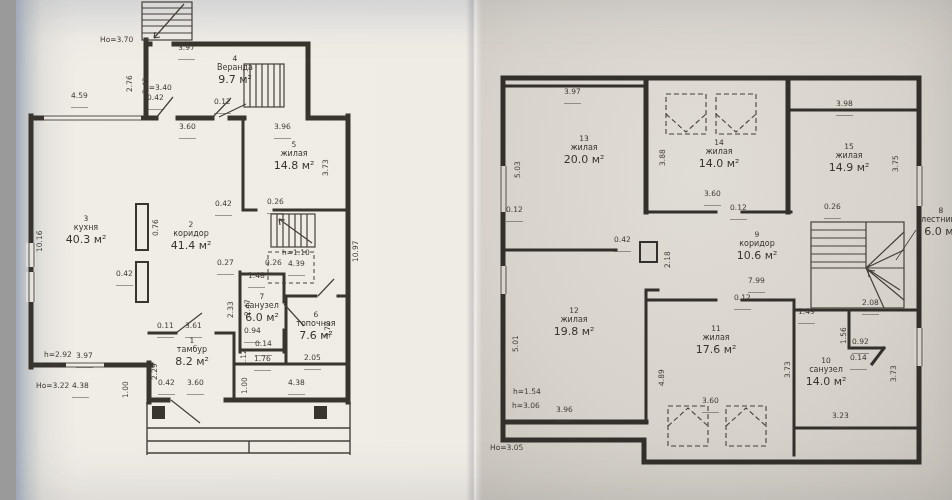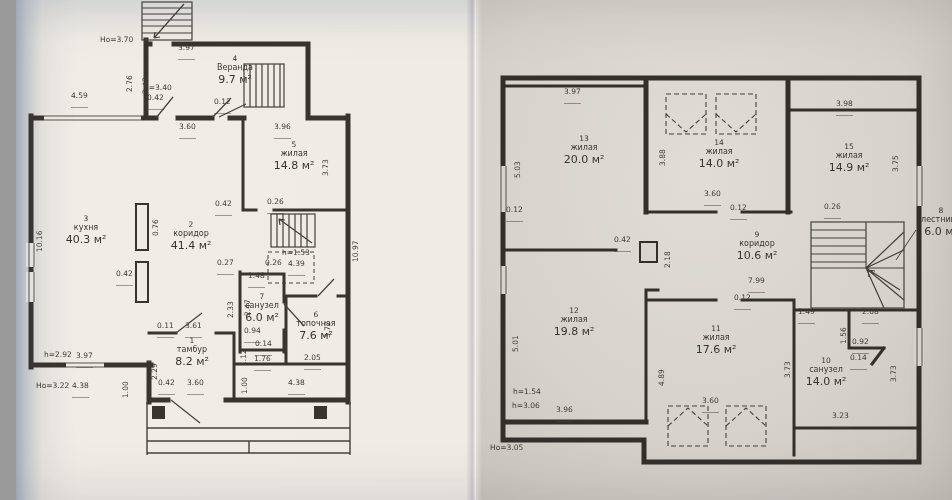--- a/index.html
+++ b/index.html
@@ -140,21 +140,21 @@
     <span class="lbl dim" style="left:131px;top:94px">0.42</span>
     <span class="lbl dim" style="left:55px;top:92px">4.59</span>
     <span class="lbl dim" style="left:198px;top:98px">0.12</span>
     <span class="lbl dim" style="left:163px;top:123px">3.60</span>
     <span class="lbl dim" style="left:258px;top:123px">3.96</span>
     <span class="lbl dv" style="left:20px;top:252px">10.16</span>
     <span class="lbl dv" style="left:306px;top:176px">3.73</span>
     <span class="lbl dv" style="left:336px;top:262px">10.97</span>
     <span class="lbl dim" style="left:199px;top:200px">0.42</span>
     <span class="lbl dim" style="left:251px;top:198px">0.26</span>
-    <span class="lbl" style="left:266px;top:249px">h=1.53</span>
+    <span class="lbl" style="left:266px;top:249px">h=1.10</span>
     <span class="lbl dv" style="left:136px;top:236px">0.76</span>
     <span class="lbl dim" style="left:201px;top:259px">0.27</span>
     <span class="lbl dim" style="left:249px;top:259px">0.26</span>
     <span class="lbl dim" style="left:272px;top:260px">4.39</span>
     <span class="lbl dim" style="left:232px;top:272px">1.48</span>
     <span class="lbl dv" style="left:228px;top:316px">2.47</span>
     <span class="lbl dv" style="left:211px;top:318px">2.33</span>
     <span class="lbl dim" style="left:228px;top:327px">0.94</span>
     <span class="lbl dim" style="left:239px;top:340px">0.14</span>
     <span class="lbl dv" style="left:224px;top:366px">1.12</span>
@@ -226,21 +226,21 @@
     <span class="lbl dim" style="left:598px;top:236px">0.42</span>
     <span class="lbl dv" style="left:648px;top:268px">2.18</span>
     <span class="lbl dim" style="left:732px;top:277px">7.99</span>
     <span class="lbl dv" style="left:496px;top:352px">5.01</span>
     <span class="lbl" style="left:497px;top:388px">h=1.54</span>
     <span class="lbl" style="left:496px;top:402px">h=3.06</span>
     <span class="lbl dim" style="left:540px;top:406px">3.96</span>
     <span class="lbl dv" style="left:642px;top:386px">4.89</span>
     <span class="lbl dim" style="left:686px;top:397px">3.60</span>
     <span class="lbl dim" style="left:782px;top:308px">1.49</span>
-    <span class="lbl dim" style="left:846px;top:308px">2.08</span>
+    <span class="lbl dim" style="left:846px;top:299px">2.08</span>
     <span class="lbl dv" style="left:824px;top:344px">1.56</span>
     <span class="lbl dim" style="left:836px;top:338px">0.92</span>
     <span class="lbl dim" style="left:834px;top:354px">0.14</span>
     <span class="lbl dv" style="left:768px;top:378px">3.73</span>
     <span class="lbl dv" style="left:874px;top:382px">3.73</span>
     <span class="lbl dim" style="left:816px;top:412px">3.23</span>
     <span class="lbl" style="left:474px;top:444px">Но=3.05</span>
 
     <div class="room" style="left:897px;top:206px">
       <span class="rn">8</span>

